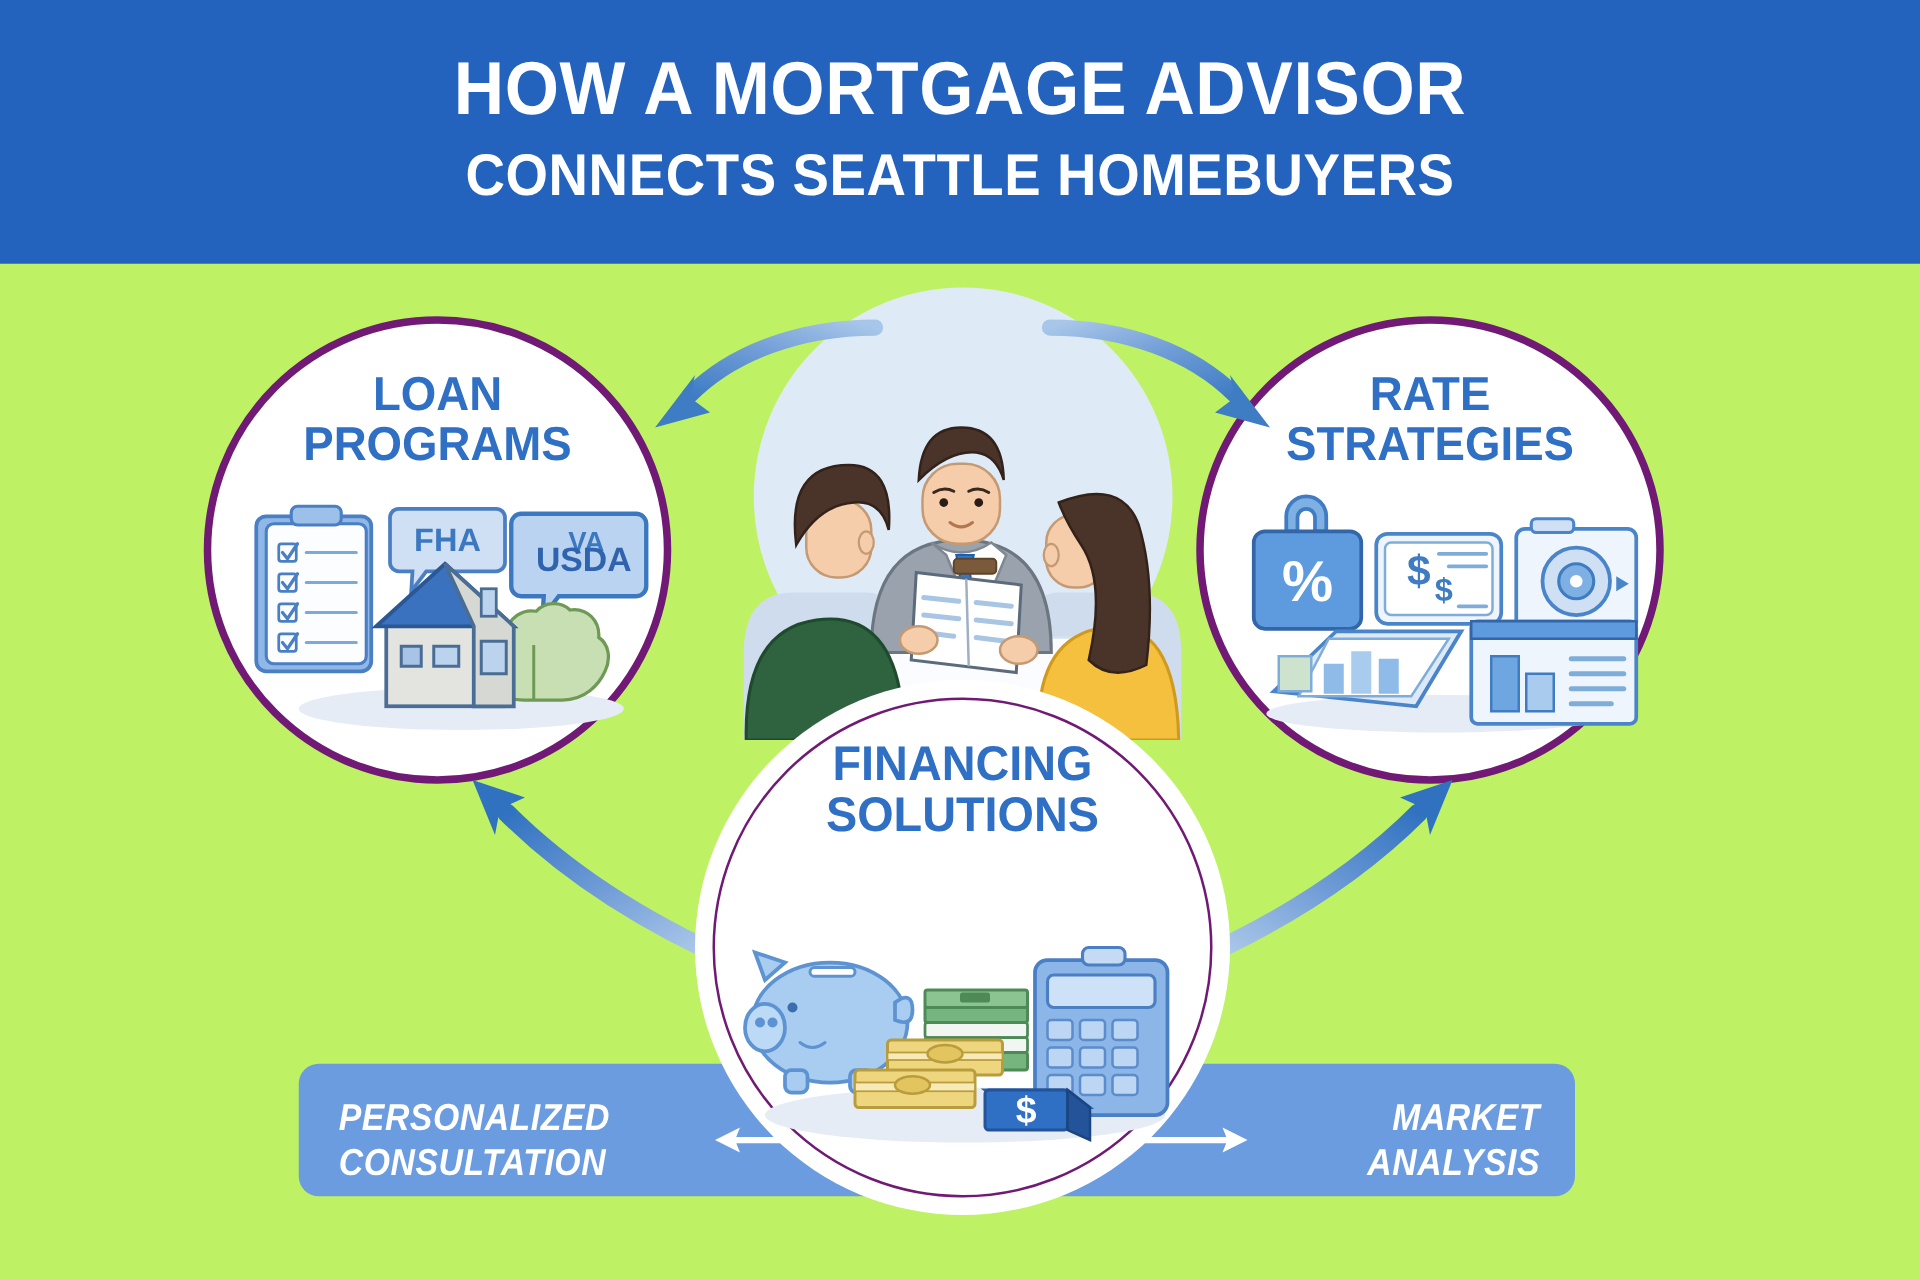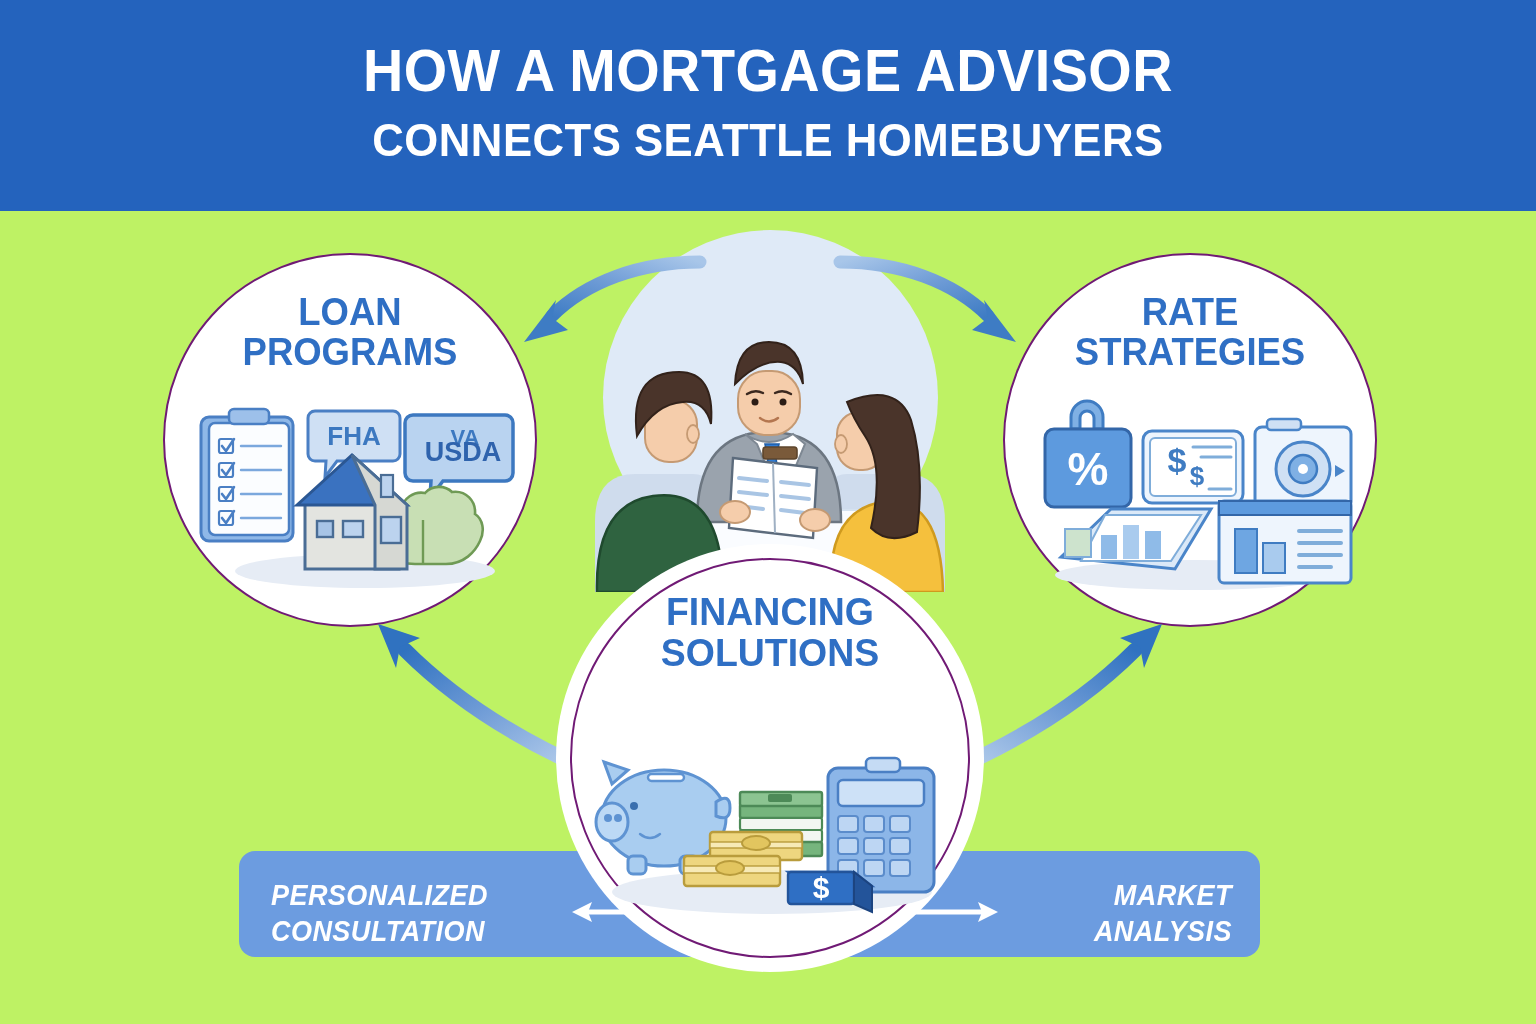--- a/index.html
+++ b/index.html
@@ -52,29 +52,29 @@
     line-height: 56px;
     font-family: "Liberation Sans", sans-serif;
     transform: scaleX(0.93);
   }
 
   
   .node-circle {
     position: absolute;
     border-radius: 50%;
     background: #ffffff;
-    border: 2px solid #701a75;
+    border: 6px solid #701a75;
     box-sizing: border-box;
   }
   #circle-loan {
     left: 163px; top: 253px;
     width: 374px; height: 374px;
   }
   #circle-rate {
-    left: 1003px; top: 253px;
+    left: 957px; top: 253px;
     width: 374px; height: 374px;
   }
   #circle-financing {
     left: 570px; top: 558px;
     width: 400px; height: 400px;
     border-width: 2px;
     box-shadow: 0 0 0 14px #ffffff;
     z-index: 30;
   }
 

